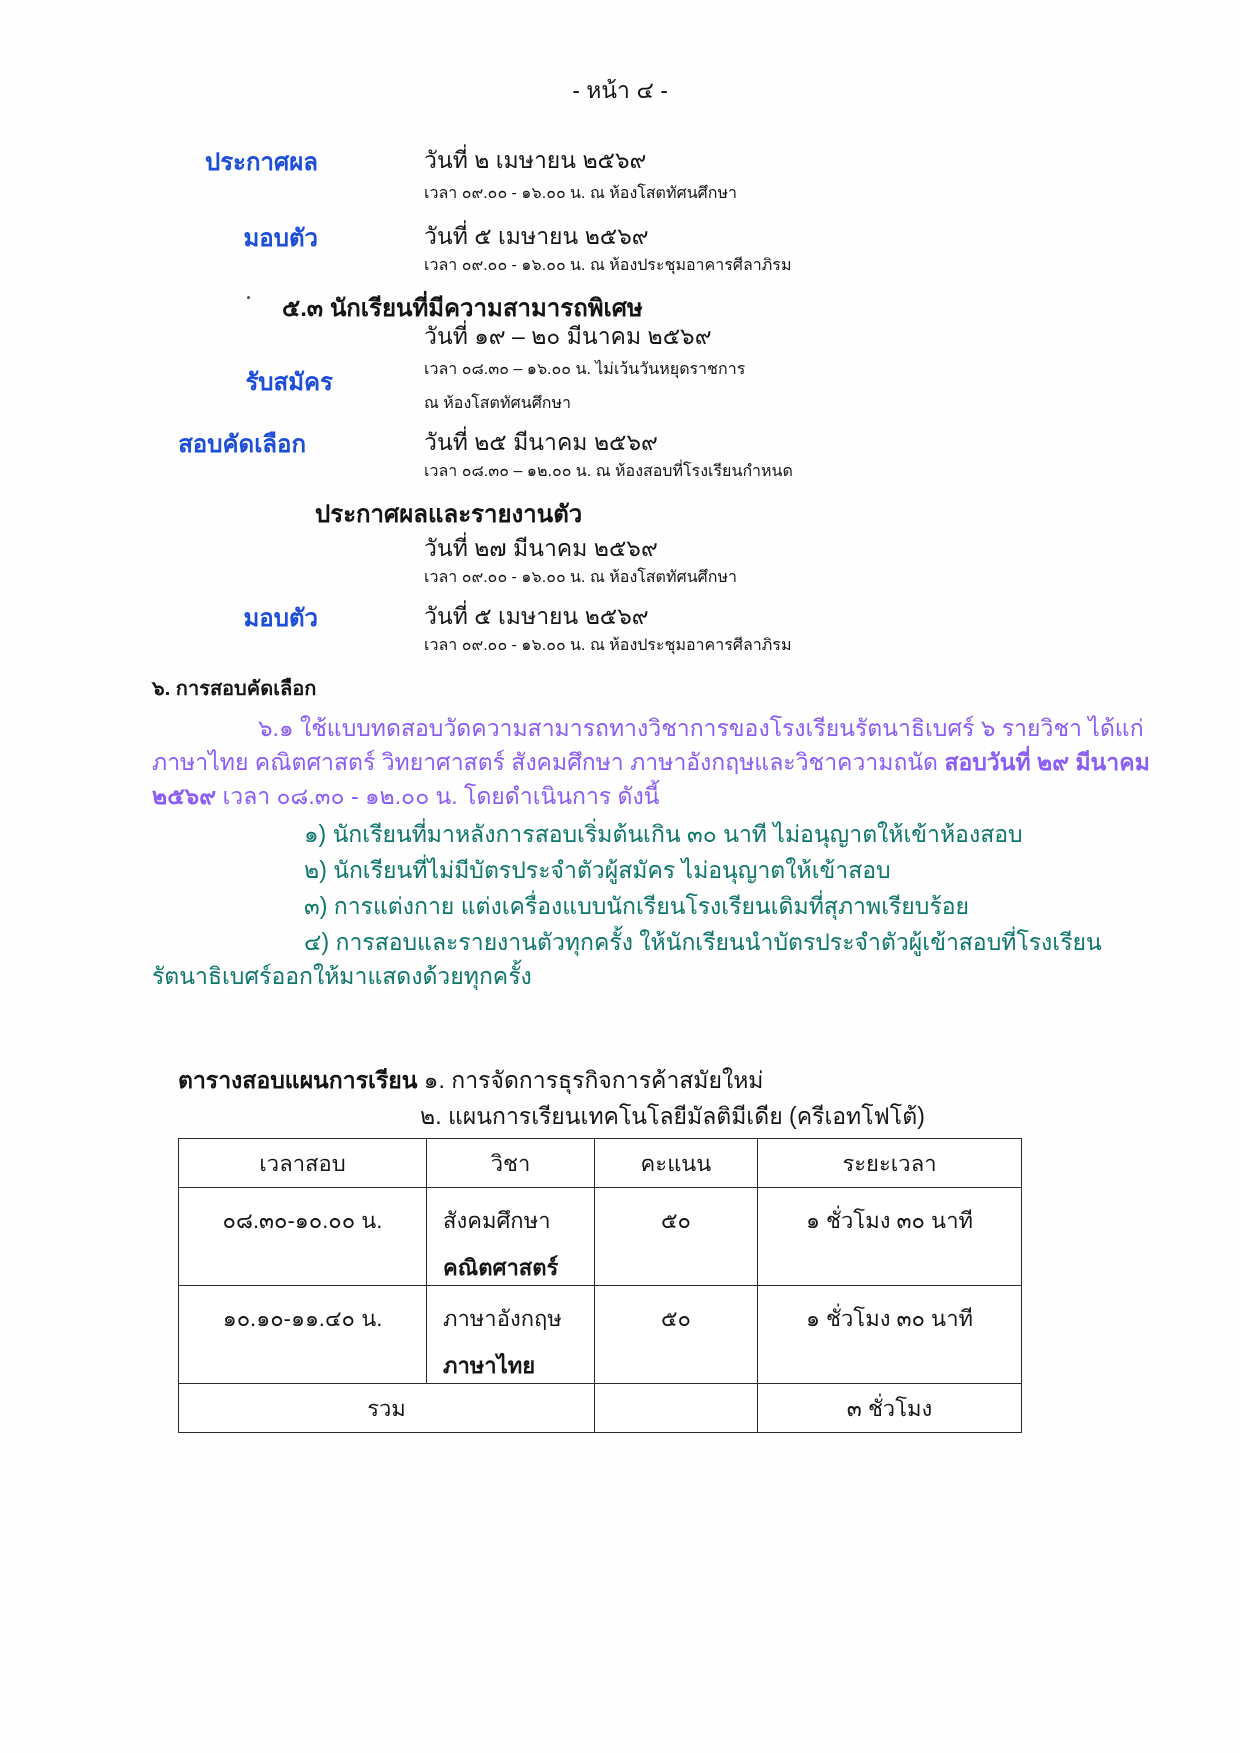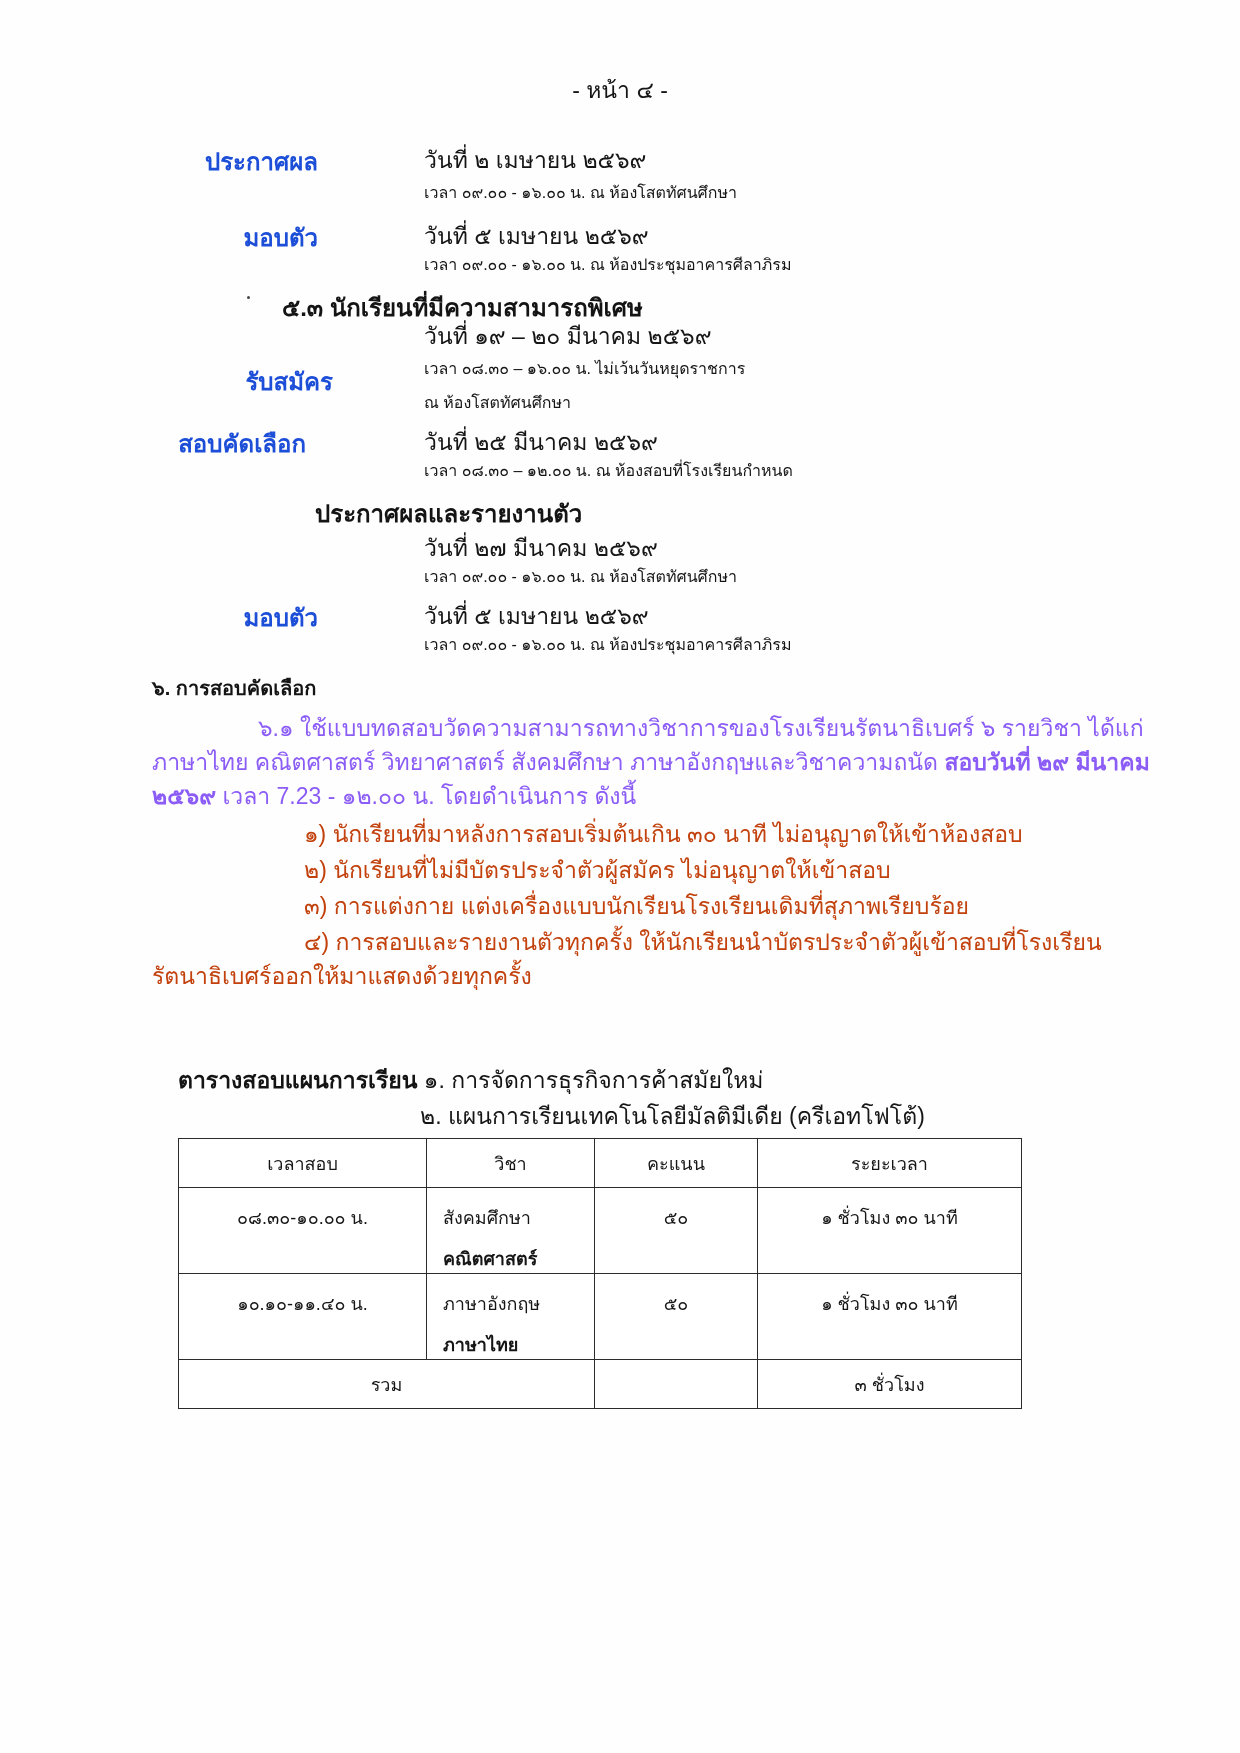--- a/index.html
+++ b/index.html
@@ -74,21 +74,21 @@
   .section-title {
     position: absolute;
     font-weight: bold;
     font-size: 20px;
     color: #141414;
     white-space: nowrap;
   }
   .list-item {
     position: absolute;
     font-size: 23px;
-    color: #c2410c;
+    color: #0f766e;
     white-space: nowrap;
   }
 
   
   .exam-table {
     position: absolute;
     left: 178px;
     top: 1138px;
     width: 843px;
     border-collapse: collapse;
@@ -96,21 +96,21 @@
     background: #ffffff;
   }
   .exam-table col.c1 { width: 248px; }
   .exam-table col.c2 { width: 168px; }
   .exam-table col.c3 { width: 163px; }
   .exam-table col.c4 { width: 264px; }
 
   .exam-table th,
   .exam-table td {
     border: 1.5px solid #2b2b2b;
-    font-size: 18px;
+    font-size: 22px;
     color: #161616;
     padding: 0;
     vertical-align: top;
     margin-top: 40px;
   }
   .exam-table th {
     height: 48px;
     text-align: center;
     font-weight: normal;
     vertical-align: middle;
@@ -197,21 +197,21 @@
 
   <div class="section-title" style="left:152px; top:672px;">๖.  การสอบคัดเลือก</div>
 
   <div class="para" style="left:258px; top:710px;">๖.๑  ใช้แบบทดสอบวัดความสามารถทางวิชาการของโรงเรียนรัตนาธิเบศร์ ๖ รายวิชา ได้แก่</div>
 
   <div class="para" style="left:152px; top:744px;">
     <span>ภาษาไทย คณิตศาสตร์ วิทยาศาสตร์ สังคมศึกษา ภาษาอังกฤษและวิชาความถนัด </span><span class="b">สอบวันที่ ๒๙ มีนาคม</span>
   </div>
 
   <div class="para" style="left:152px; top:778px;">
-    <span class="b">๒๕๖๙ </span><span>เวลา 7.23 - ๑๒.๐๐ น.  โดยดำเนินการ ดังนี้</span>
+    <span class="b">๒๕๖๙ </span><span>เวลา ๐๘.๓๐ - ๑๒.๐๐ น.  โดยดำเนินการ ดังนี้</span>
   </div>
 
   <div class="list-item" style="left:304px; top:816px;">๑) นักเรียนที่มาหลังการสอบเริ่มต้นเกิน ๓๐ นาที ไม่อนุญาตให้เข้าห้องสอบ</div>
   <div class="list-item" style="left:304px; top:852px;">๒) นักเรียนที่ไม่มีบัตรประจำตัวผู้สมัคร ไม่อนุญาตให้เข้าสอบ</div>
   <div class="list-item" style="left:304px; top:888px;">๓) การแต่งกาย แต่งเครื่องแบบนักเรียนโรงเรียนเดิมที่สุภาพเรียบร้อย</div>
   <div class="list-item" style="left:304px; top:924px;">๔) การสอบและรายงานตัวทุกครั้ง ให้นักเรียนนำบัตรประจำตัวผู้เข้าสอบที่โรงเรียน</div>
   <div class="list-item" style="left:152px; top:958px;">รัตนาธิเบศร์ออกให้มาแสดงด้วยทุกครั้ง</div>
 
   <div class="plan-line-1">
     <span>ตารางสอบแผนการเรียน </span><span class="reg">๑. การจัดการธุรกิจการค้าสมัยใหม่</span>

